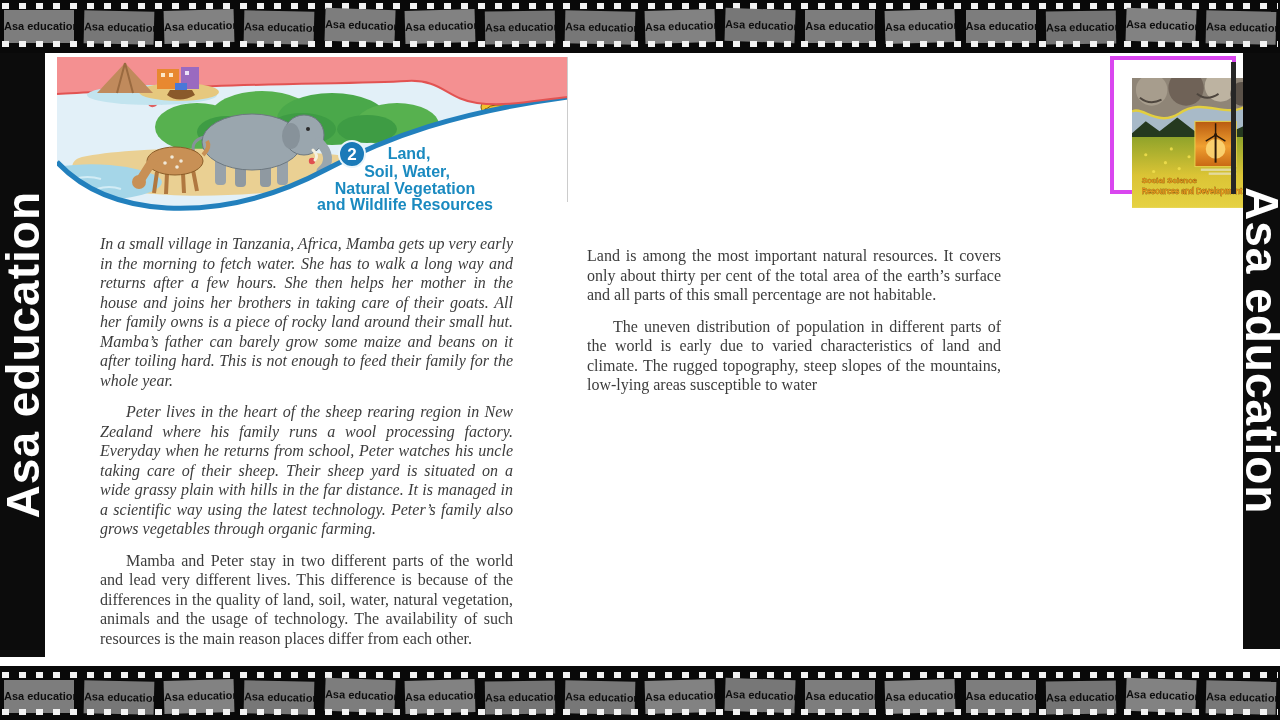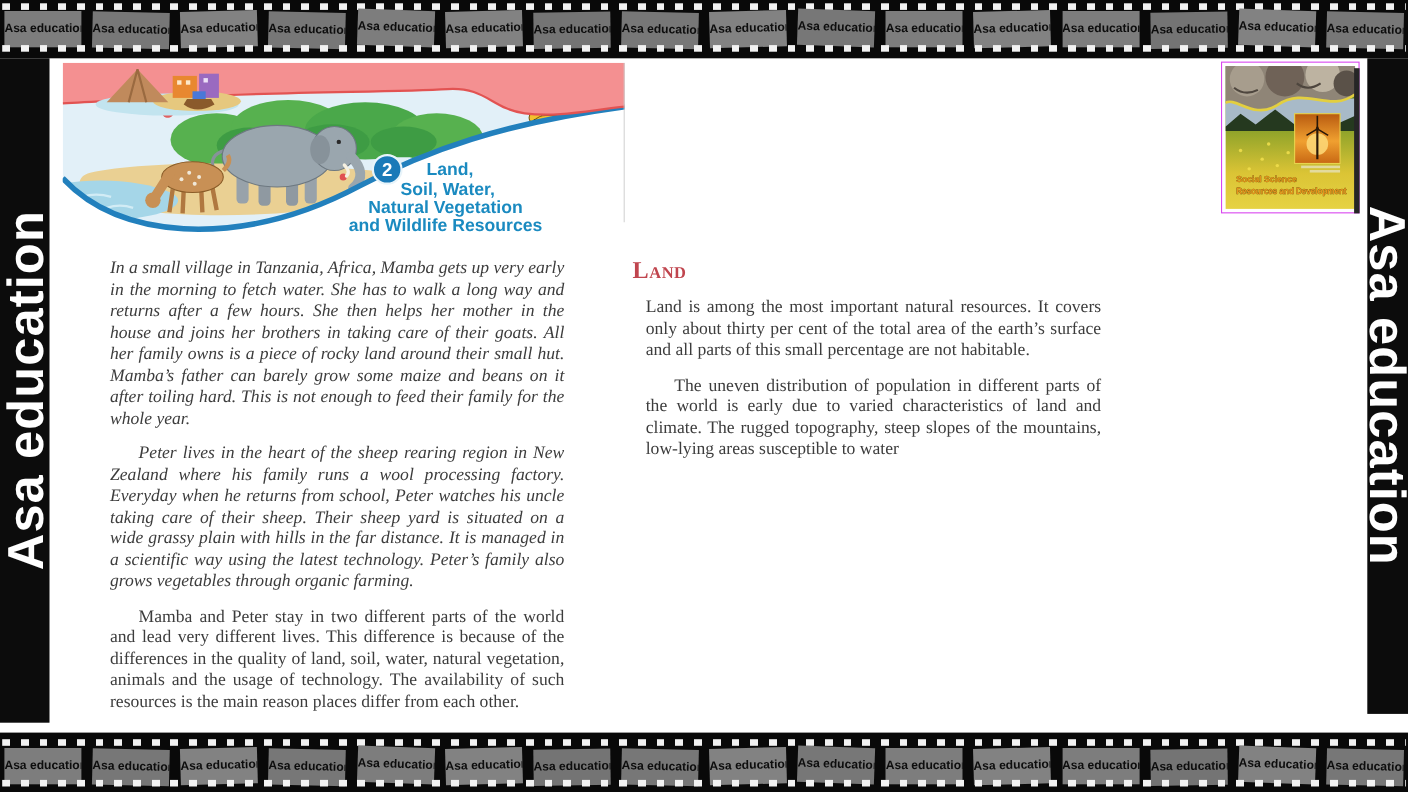--- a/index.html
+++ b/index.html
@@ -65,21 +65,21 @@
     color:#c0454e; letter-spacing:.5px; margin-bottom:7px; text-align:left;
   }
   .land-block-2 { margin-top:14px; margin-left:4px; }
 
   
   .chapter-illustration { position:absolute; left:57px; top:57px; width:511px; height:158px; }
 
   
   .book-cover {
     position:absolute; left:1110px; top:56px; width:126px; height:138px;
-    background:#ffffff; border:1px solid #d946ef; padding:3px;
+    background:#ffffff; border:4px solid #d946ef; padding:18px;
   }
   .cover-shadow-right {
     position:absolute; left:1231px; top:62px; width:5px; height:132px; background:#262626;
   }
 </style>
 </head>
 <body>
 
 <div id="stage">
 
@@ -199,21 +199,20 @@
       <line x1="510.5" y1="0" x2="510.5" y2="145" stroke="#cccccc" stroke-width="1"></line>
     </svg>
 
     <div class="page-col col-left">
       <p class="p-italic">In a small village in Tanzania, Africa, Mamba gets up very early in the morning to fetch water. She has to walk a long way and returns after a few hours. She then helps her mother in the house and joins her brothers in taking care of their goats. All her family owns is a piece of rocky land around their small hut. Mamba’s father can barely grow some maize and beans on it after toiling hard. This is not enough to feed their family for the whole year.</p>
       <p class="p-italic p-indent">Peter lives in the heart of the sheep rearing region in New Zealand where his family runs a wool processing factory. Everyday when he returns from school, Peter watches his uncle taking care of their sheep. Their sheep yard is situated on a wide grassy plain with hills in the far distance. It is managed in a scientific way using the latest technology. Peter’s family also grows vegetables through organic farming.</p>
       <p class="p-indent">Mamba and Peter stay in two different parts of the world and lead very different lives. This difference is because of the differences in the quality of land, soil, water, natural vegetation, animals and the usage of technology. The availability of such resources is the main reason places differ from each other.</p>
     </div>
 
     <div class="page-col col-right">
-      <div class="land-heading">Land</div>
       <p>Land is among the most important natural resources. It covers only about thirty per cent of the total area of the earth’s surface and all parts of this small percentage are not habitable.</p>
       <p class="p-indent">The uneven distribution of population in different parts of the world is early due to varied characteristics of land and climate. The rugged topography, steep slopes of the mountains, low-lying areas susceptible to water</p>
     </div>
 
     <div class="book-cover">
       <svg viewBox="0 0 120 132" width="118" height="130" xmlns="http://www.w3.org/2000/svg">
         <defs>
           <linearGradient id="fieldGrad" x1="0" y1="0" x2="0" y2="1">
             <stop offset="0" stop-color="#46701f"></stop>
             <stop offset="0.45" stop-color="#8fa32a"></stop>

